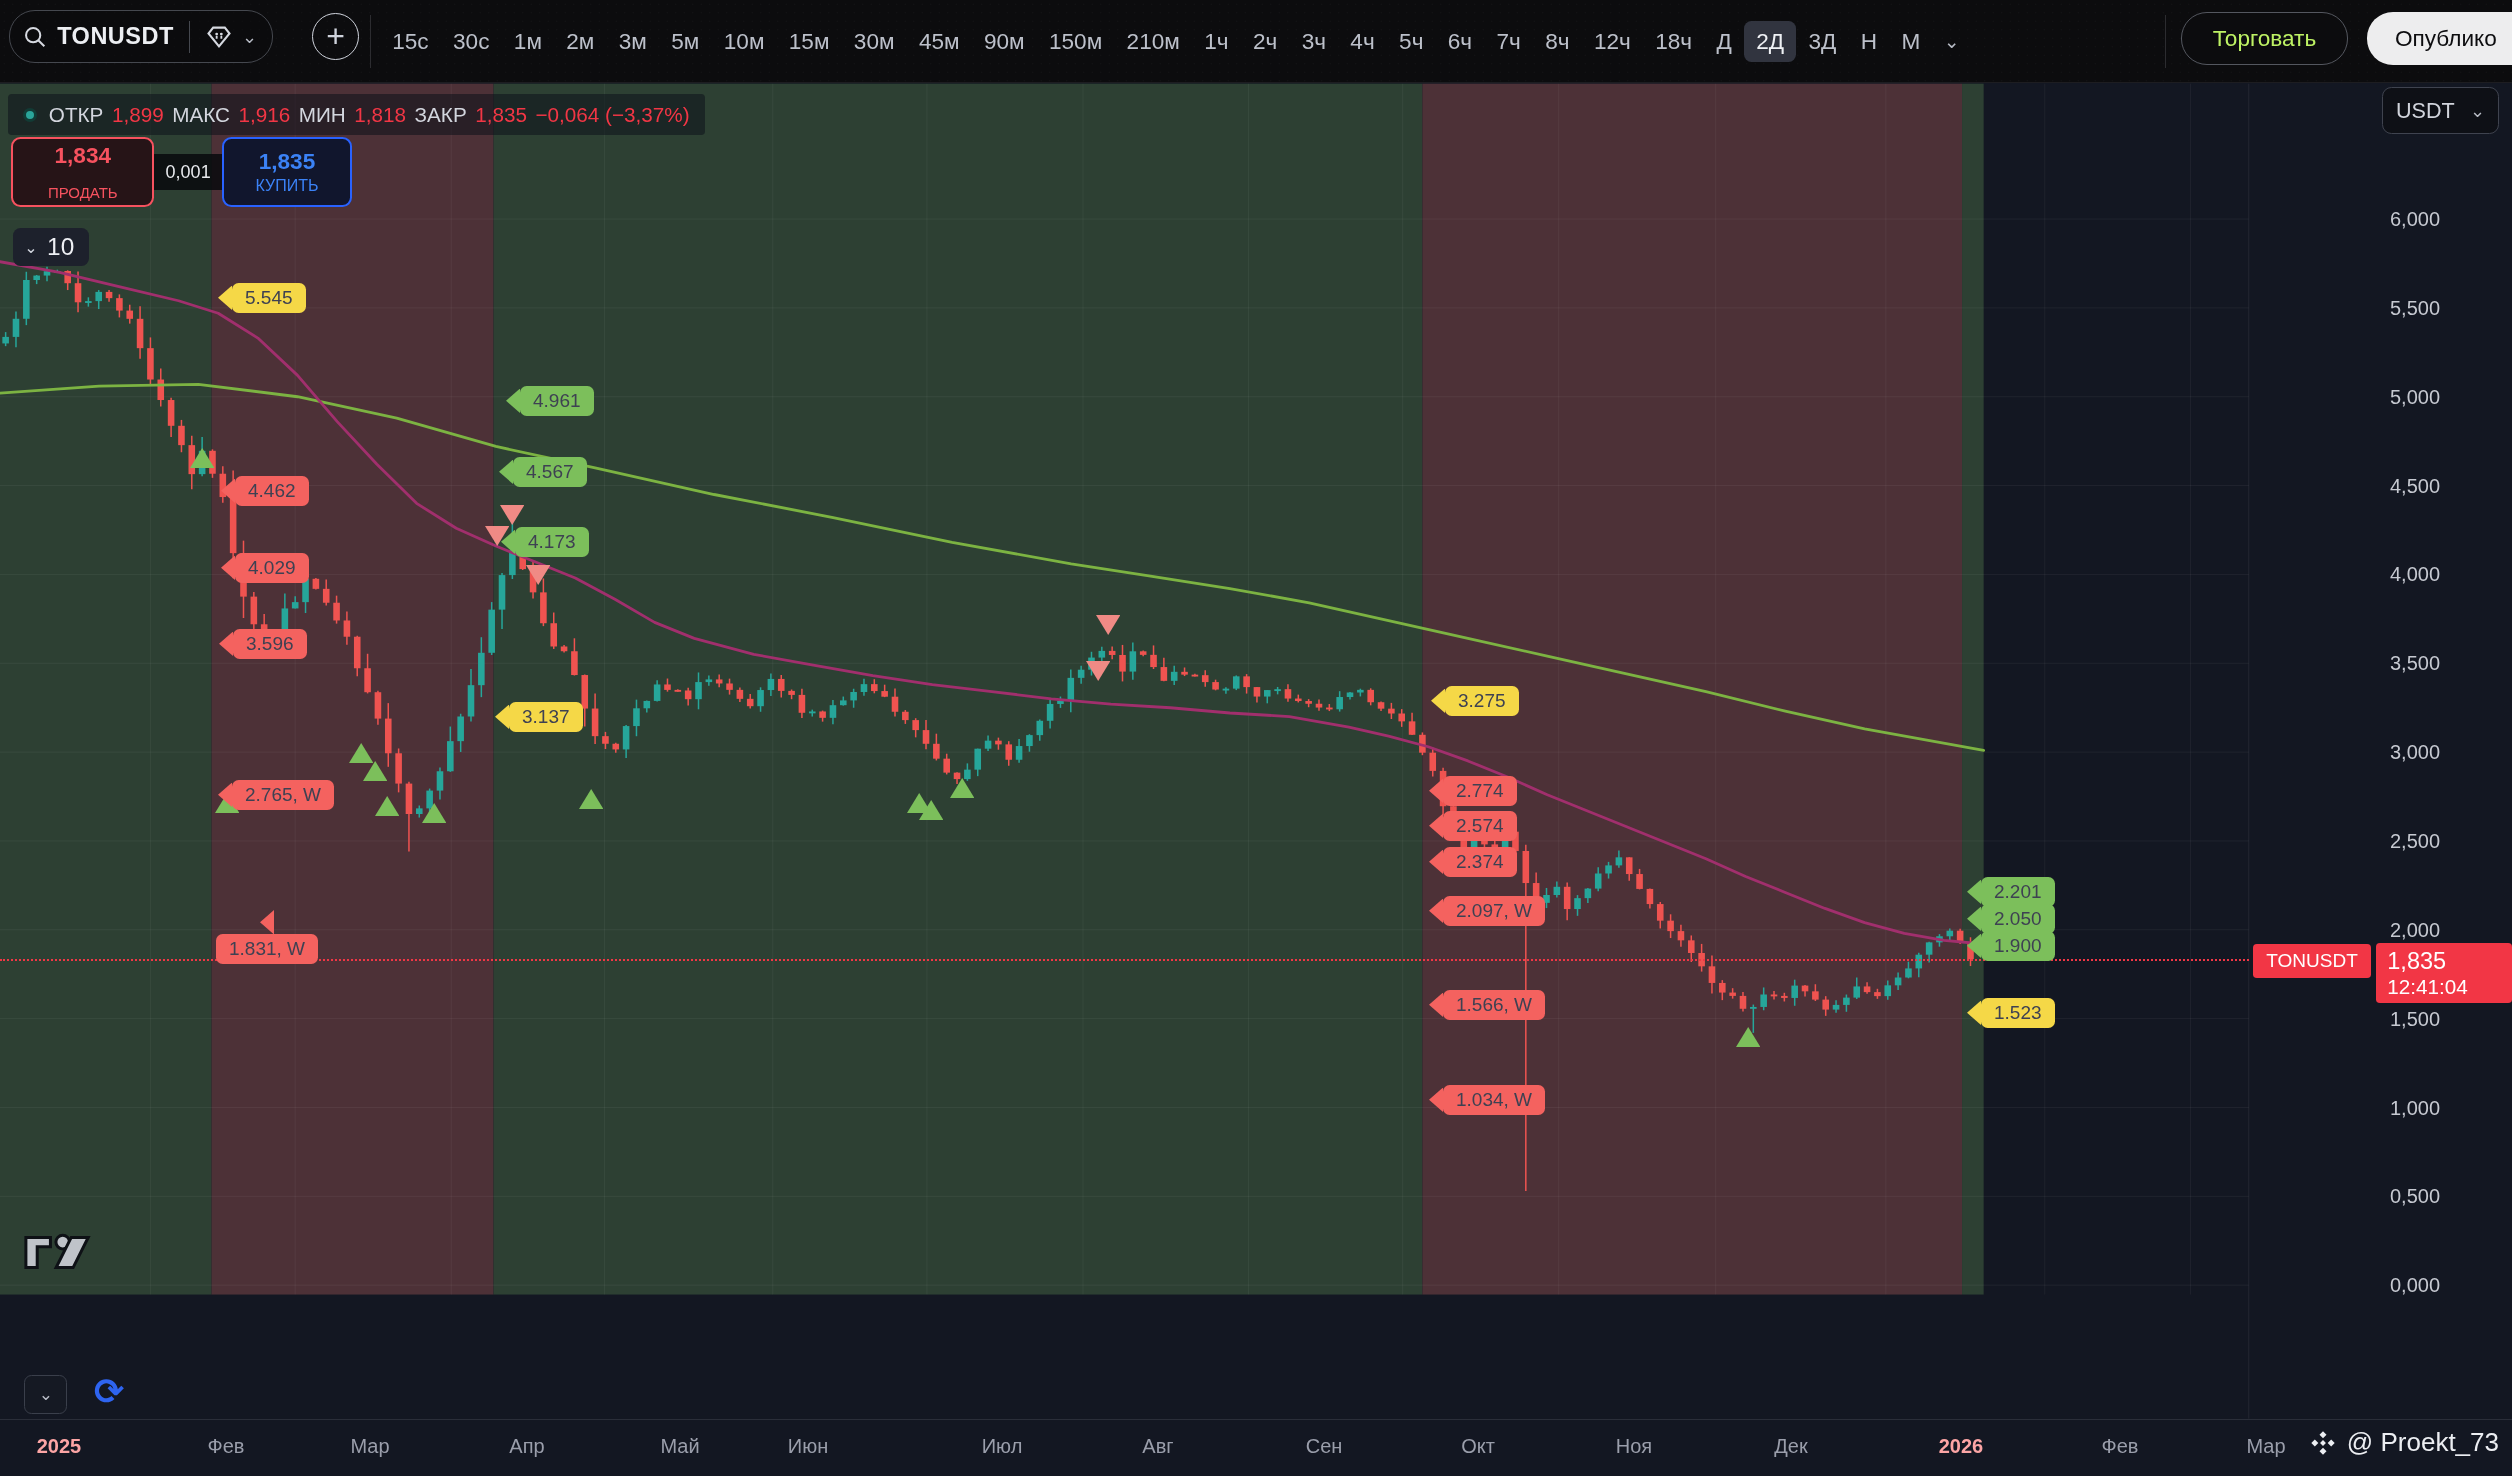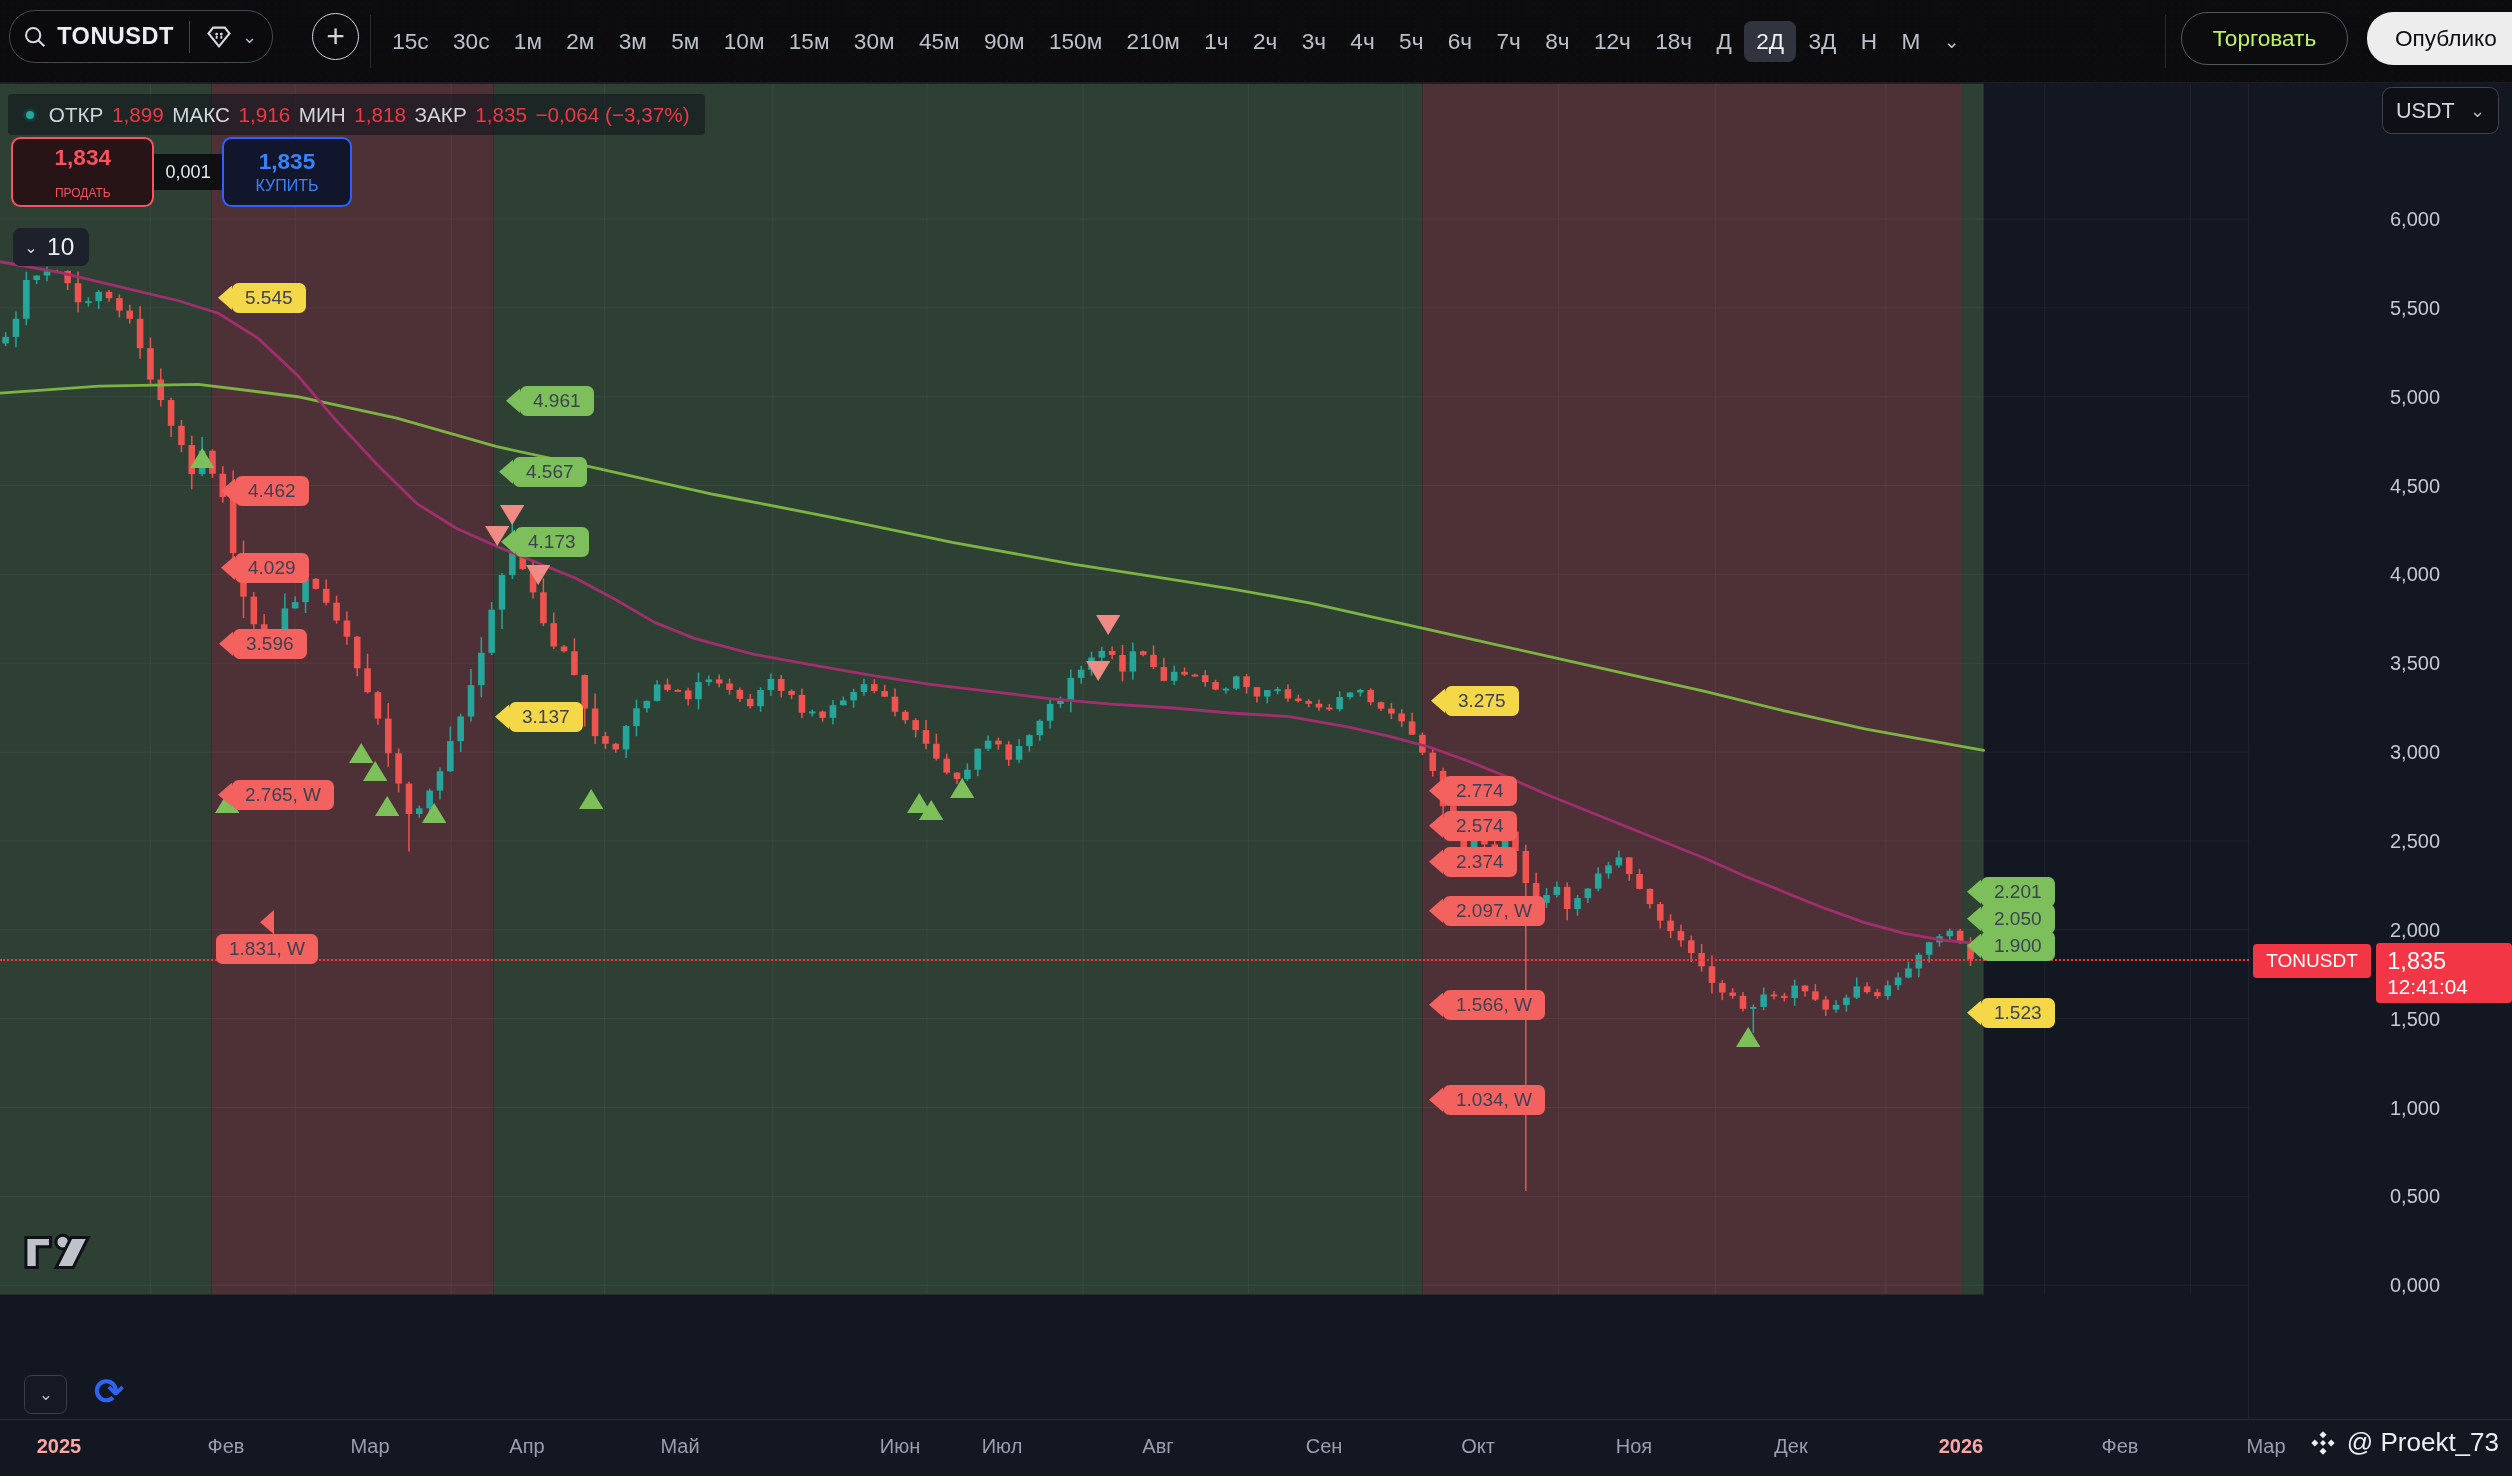--- a/index.html
+++ b/index.html
@@ -33,21 +33,21 @@
   #legend { position:absolute; left:7.5px; top:94px; height:41px; display:flex; align-items:center; gap:8.5px;
             background:rgba(13,17,26,0.55); border-radius:3.8px; padding:0 15px; z-index:30;text-align:center; }
   #legend .lab { color:#d3d6de; font-size:20.7px; }
   #legend .val { color:#f23645; font-size:20.7px; }
   #statusdot { width:14px; height:14px; border-radius:50%; background:#2aa59a; border:3.8px solid #123b35; margin-right:3.8px; }
 
   #orderwidget { position:absolute; left:11.3px; top:137px; display:flex; align-items:center; z-index:30; }
   .obtn { width:143px; height:70px; border-radius:9.4px; display:flex; flex-direction:column; align-items:center; justify-content:center; }
   #sellbtn { border:2.4px solid #f7525f; background:rgba(38,16,21,0.92); }
   #sellbtn .p { color:#f7525f; font-size:22.6px; font-weight:bold; }
-  #sellbtn .t { color:#f7525f; font-size:12px; margin-top:15px; }
+  #sellbtn .t { color:#f7525f; font-size:15px; margin-top:15px; }
   #spread { background:rgba(8,9,13,0.85); color:#e8eaee; font-size:18px; padding:7.5px 11.3px; }
   #buybtn { border:2.4px solid #2962ff; background:rgba(12,20,44,0.92); width:130px; }
   #buybtn .p { color:#3b82f6; font-size:22.6px; font-weight:bold; }
   #buybtn .t { color:#3b82f6; font-size:16px; margin-top:1.9px; }
 
   #barcount { position:absolute; left:13px; top:228px; height:38px; background:#1d212c; border-radius:7.5px;
               display:flex; align-items:center; gap:9.4px; padding:0 15px 0 11.3px; z-index:30; }
   #barcount .c { color:#cfd3dc; font-size:16px; } #barcount .n { color:#eef0f4; font-size:24.4px; }
 
   
@@ -613,21 +613,21 @@
   </svg>
 
   <div id="collapsebtn">⌄</div>
   <div id="refreshicon">⟳</div>
   <div id="bottombar">
       <div class="axis-month bold" style="left: 59px;">2025</div>
       <div class="axis-month" style="left: 226px;">Фев</div>
       <div class="axis-month" style="left: 370px;">Мар</div>
       <div class="axis-month" style="left: 527px;">Апр</div>
       <div class="axis-month" style="left: 680px;">Май</div>
-      <div class="axis-month" style="left: 900px;">Июн</div>
+      <div class="axis-month" style="left: 808px;">Июн</div>
       <div class="axis-month" style="left: 1002px;">Июл</div>
       <div class="axis-month" style="left: 1158px;">Авг</div>
       <div class="axis-month" style="left: 1324px;">Сен</div>
       <div class="axis-month" style="left: 1478px;">Окт</div>
       <div class="axis-month" style="left: 1634px;">Ноя</div>
       <div class="axis-month" style="left: 1791px;">Дек</div>
       <div class="axis-month bold" style="left: 1961px;">2026</div>
       <div class="axis-month" style="left: 2120px;">Фев</div>
       <div class="axis-month" style="left: 2266px;">Мар</div>
     </div>

